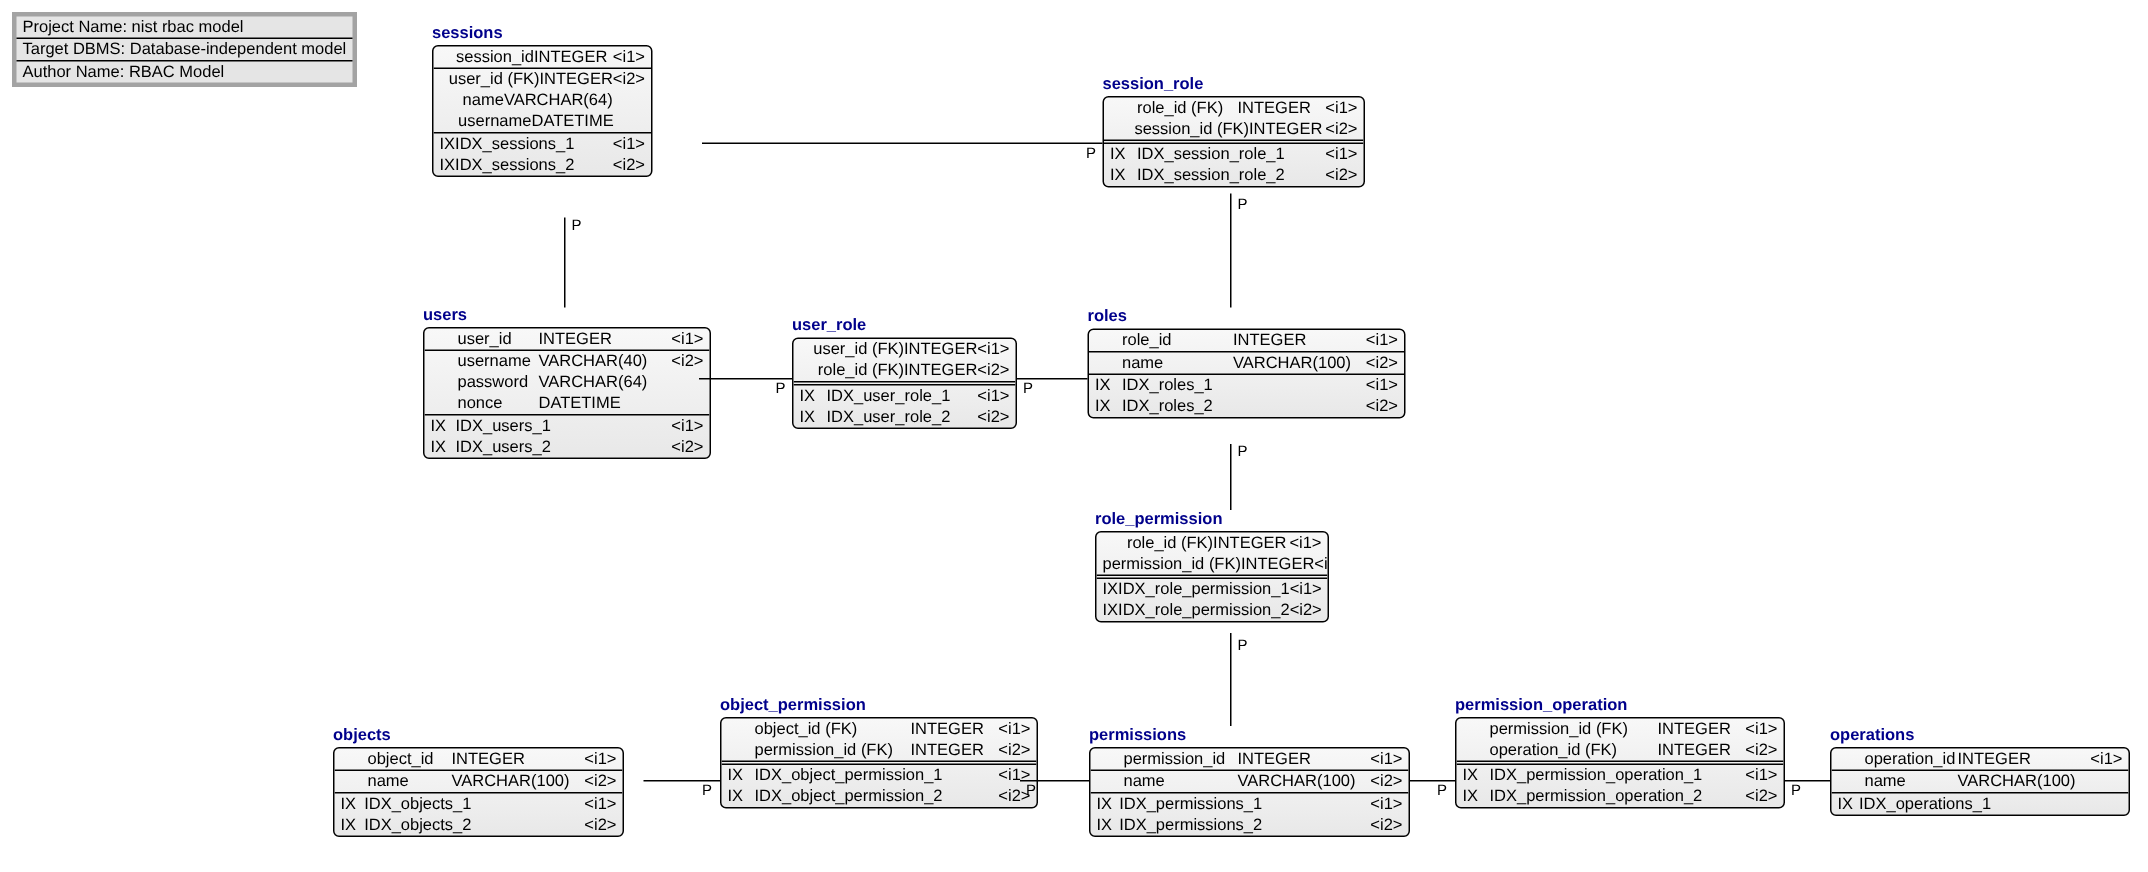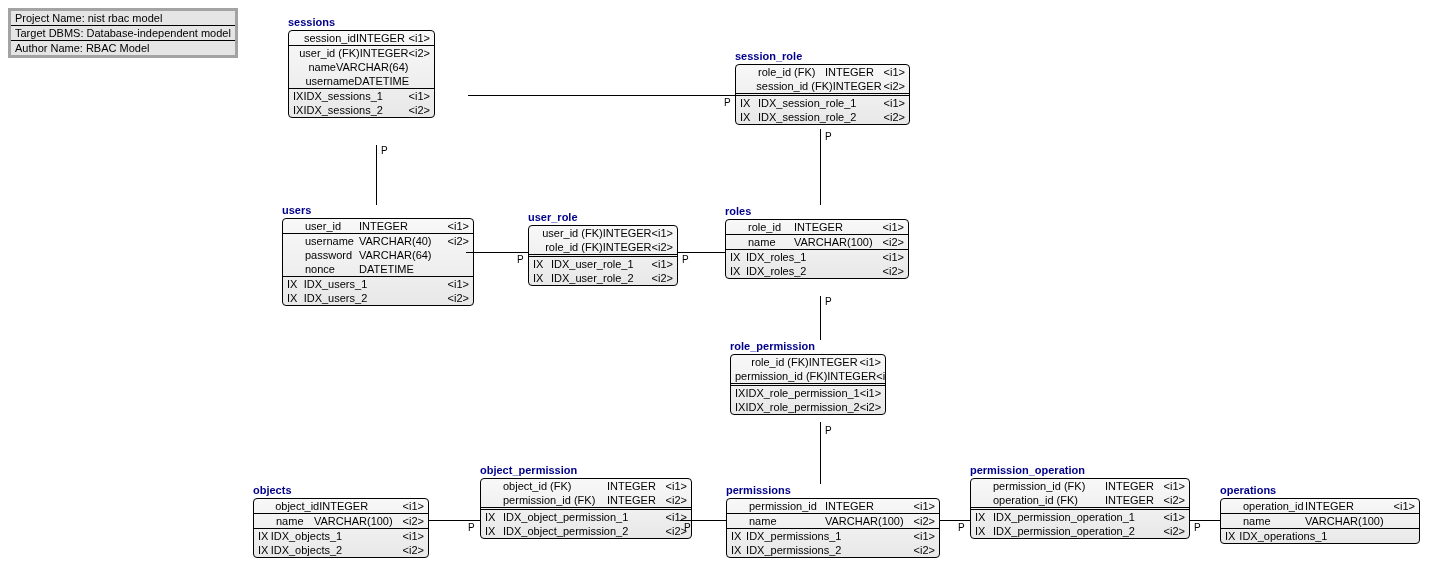--- a/index.html
+++ b/index.html
@@ -171,21 +171,21 @@
       </div>
 <div class="row">
         <span class="col-ix">IX</span>
         <span class="col-name">IDX_user_role_2</span>
         <span class="col-type" style="width:0"></span>
         <span class="col-tag">&lt;i2&gt;</span>
       </div>
 </div>
 </div>
 
-<div class="entity" style="left:725px;top:205px;width:184px">
+<div class="entity" style="left:725px;top:205px;width:212px">
 <div class="entity-title">roles</div>
 <div class="entity-box">
 <div class="row">
         <span class="col-ix"></span>
         <span class="col-name">role_id</span>
         <span class="col-type">INTEGER</span>
         <span class="col-tag">&lt;i1&gt;</span>
       </div>
 <div class="sep"></div>
 <div class="row">
@@ -234,21 +234,21 @@
       </div>
 <div class="row">
         <span class="col-ix">IX</span>
         <span class="col-name">IDX_role_permission_2</span>
         <span class="col-type" style="width:0"></span>
         <span class="col-tag">&lt;i2&gt;</span>
       </div>
 </div>
 </div>
 
-<div class="entity" style="left:253px;top:484px;width:176px">
+<div class="entity" style="left:222px;top:484px;width:194px">
 <div class="entity-title">objects</div>
 <div class="entity-box">
 <div class="row">
         <span class="col-ix"></span>
         <span class="col-name">object_id</span>
         <span class="col-type">INTEGER</span>
         <span class="col-tag">&lt;i1&gt;</span>
       </div>
 <div class="sep"></div>
 <div class="row">

